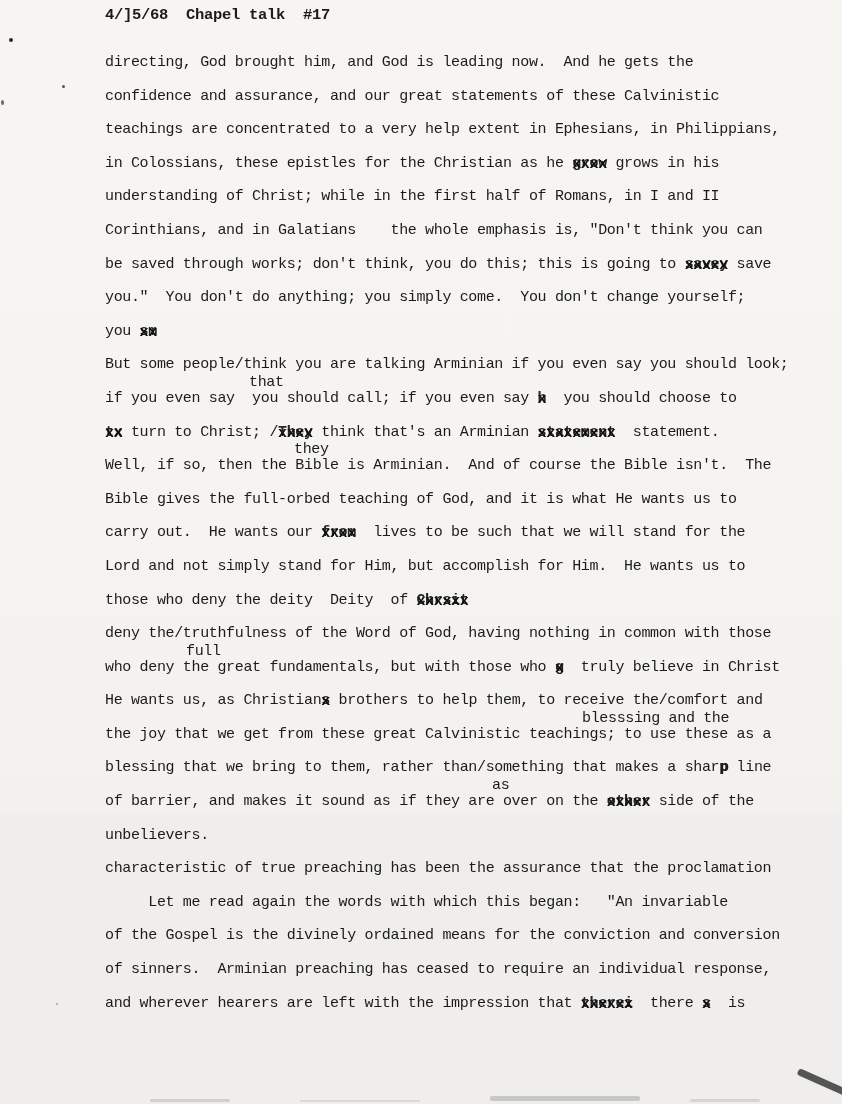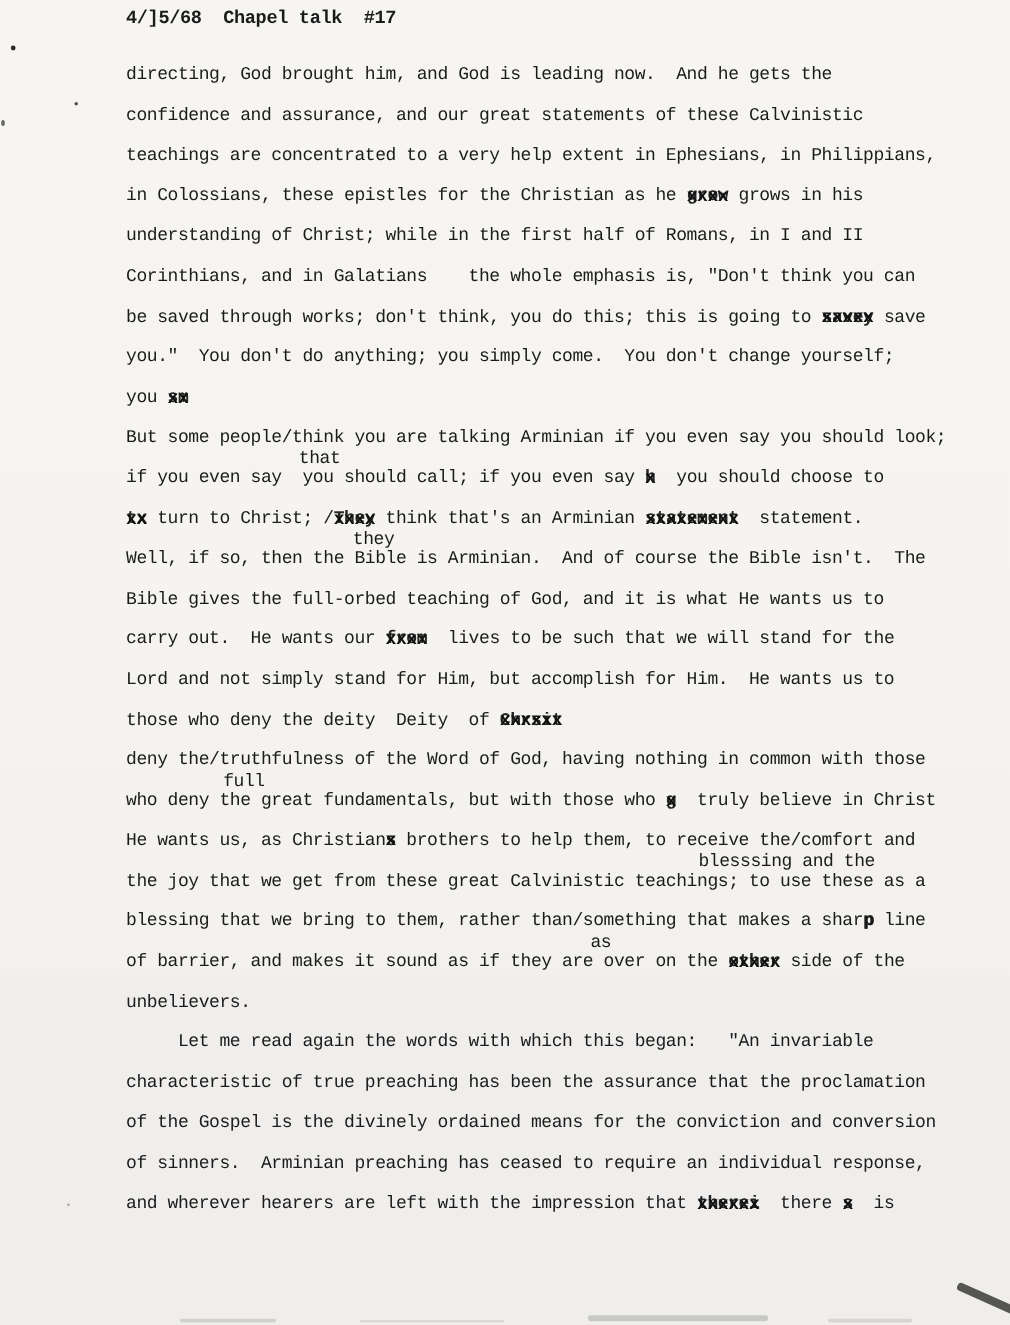--- a/index.html
+++ b/index.html
@@ -91,22 +91,22 @@
       <div class="line"><span>carry out.  He wants our </span><span class="xout"><span class="bb">from</span><span class="xs">xxxx</span></span><span>  lives to be such that we will stand for the</span></div>
       <div class="line"><span>Lord and not simply stand for Him, but accomplish for Him.  He wants us to</span></div>
       <div class="line"><span>those who deny the deity  Deity  of </span><span class="xout"><span class="bb">Chrsit</span><span class="xs">xxxxxx</span></span></div>
       <div class="line"><span class="ins" style="left: 9ch;">full</span><span>deny the/truthfulness of the Word of God, having nothing in common with those</span></div>
       <div class="line"><span>who deny the great fundamentals, but with those who </span><span class="xout"><span class="bb">g</span><span class="xs">x</span></span><span>  truly believe in Christ</span></div>
       <div class="line"><span class="ins" style="left: 53ch;">blesssing and the</span><span>He wants us, as Christian</span><span class="xout"><span class="bb">s</span><span class="xs">x</span></span><span> brothers to help them, to receive the/comfort and</span></div>
       <div class="line"><span>the joy that we get from these great Calvinistic teachings; to use these as a</span></div>
       <div class="line"><span class="ins" style="left: 43ch;">as</span><span>blessing that we bring to them, rather than/something that makes a shar</span><span class="ov">p</span><span> line</span></div>
       <div class="line"><span>of barrier, and makes it sound as if they are over on the </span><span class="xout"><span class="bb">other</span><span class="xs">xxxxx</span></span><span> side of the</span></div>
       <div class="line"><span>unbelievers.</span></div>
+      <div class="line"><span>characteristic of true preaching has been the assurance that the proclamation</span></div>
       <div class="line"><span>     Let me read again the words with which this began:   "An invariable</span></div>
-      <div class="line"><span>characteristic of true preaching has been the assurance that the proclamation</span></div>
       <div class="line"><span>of the Gospel is the divinely ordained means for the conviction and conversion</span></div>
       <div class="line"><span>of sinners.  Arminian preaching has ceased to require an individual response,</span></div>
       <div class="line"><span>and wherever hearers are left with the impression that </span><span class="xout"><span class="bb">therei</span><span class="xs">xxxxxx</span></span><span>  there </span><span class="xout"><span class="bb">s</span><span class="xs">x</span></span><span>  is</span></div>
     </div>
 
   <div class="speck s1"></div>
   <div class="speck s2"></div>
   <div class="speck s3"></div>
   <div class="speck s4"></div>
   <div class="band b1"></div>

